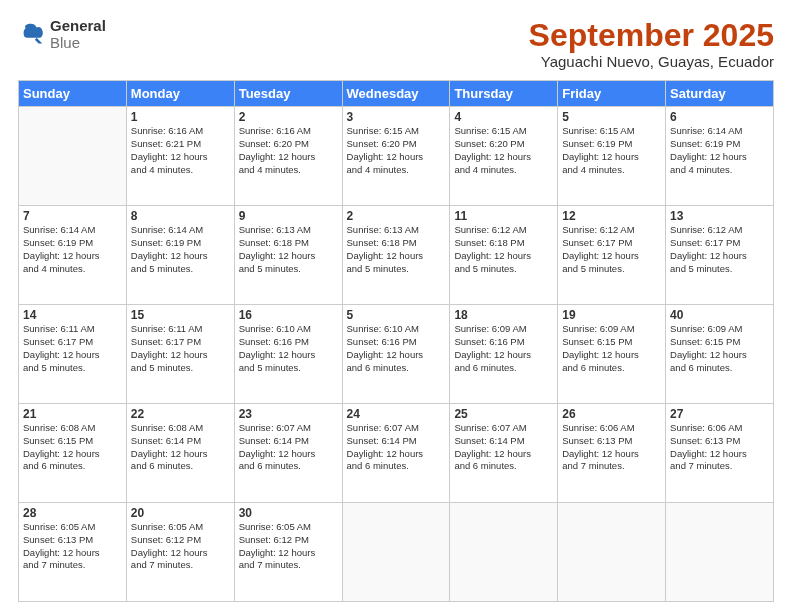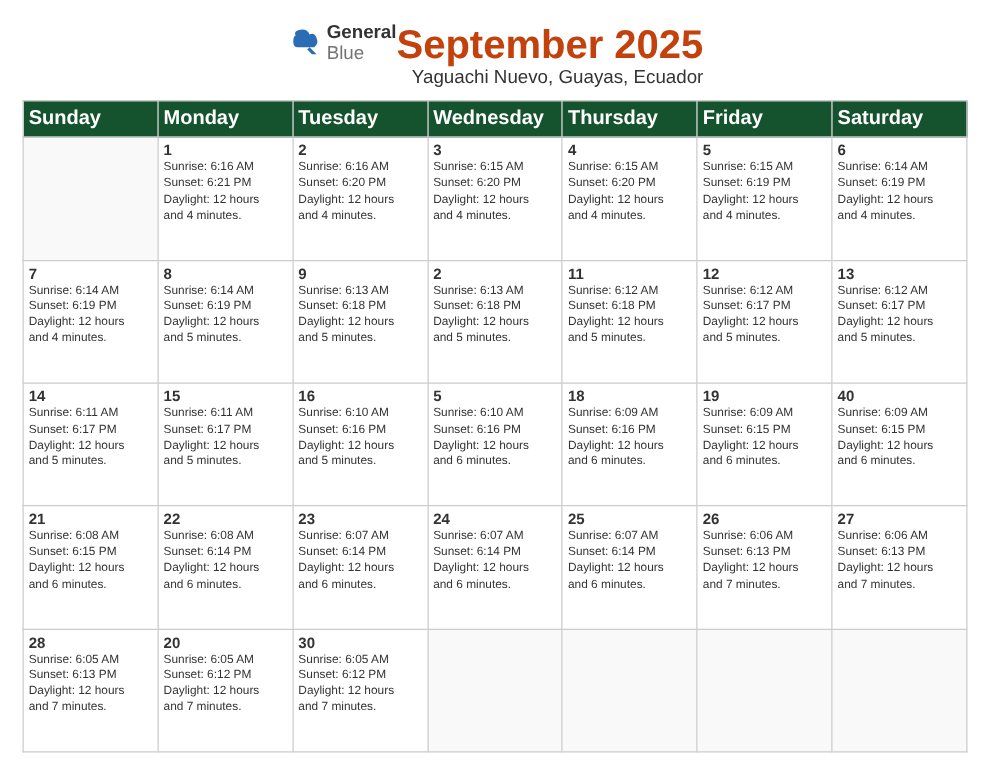--- a/index.html
+++ b/index.html
@@ -9,21 +9,20 @@
       font-family: Arial, sans-serif;
       background: #fff;
       overflow: hidden;
     }
     .page {
       width: 792px;
       height: 612px;
       padding: 18px 18px 10px 18px;
       display: flex;
       flex-direction: column;
-      align-items: center;
     }
     .header {
       display: flex;
       justify-content: space-between;
       align-items: flex-start;
       margin-bottom: 10px;
     }
     .logo {
       display: flex;
       align-items: center;
@@ -62,23 +61,23 @@
       color: #333;
     }
     .calendar {
       flex: 1;
       border: 1px solid #ccc;
       border-collapse: collapse;
       width: 100%;
       table-layout: fixed;
     }
     .calendar th {
-      background-color: #14532d;
+      background-color: #3b82f6;
       color: white;
-      font-size: 16px;
+      font-size: 13px;
       font-weight: bold;
       padding: 5px 4px;
       border: 1px solid #ccc;
       text-align: left;
     }
     .calendar td {
       border: 1px solid #ccc;
       vertical-align: top;
       padding: 3px 4px;
       font-size: 10px;

